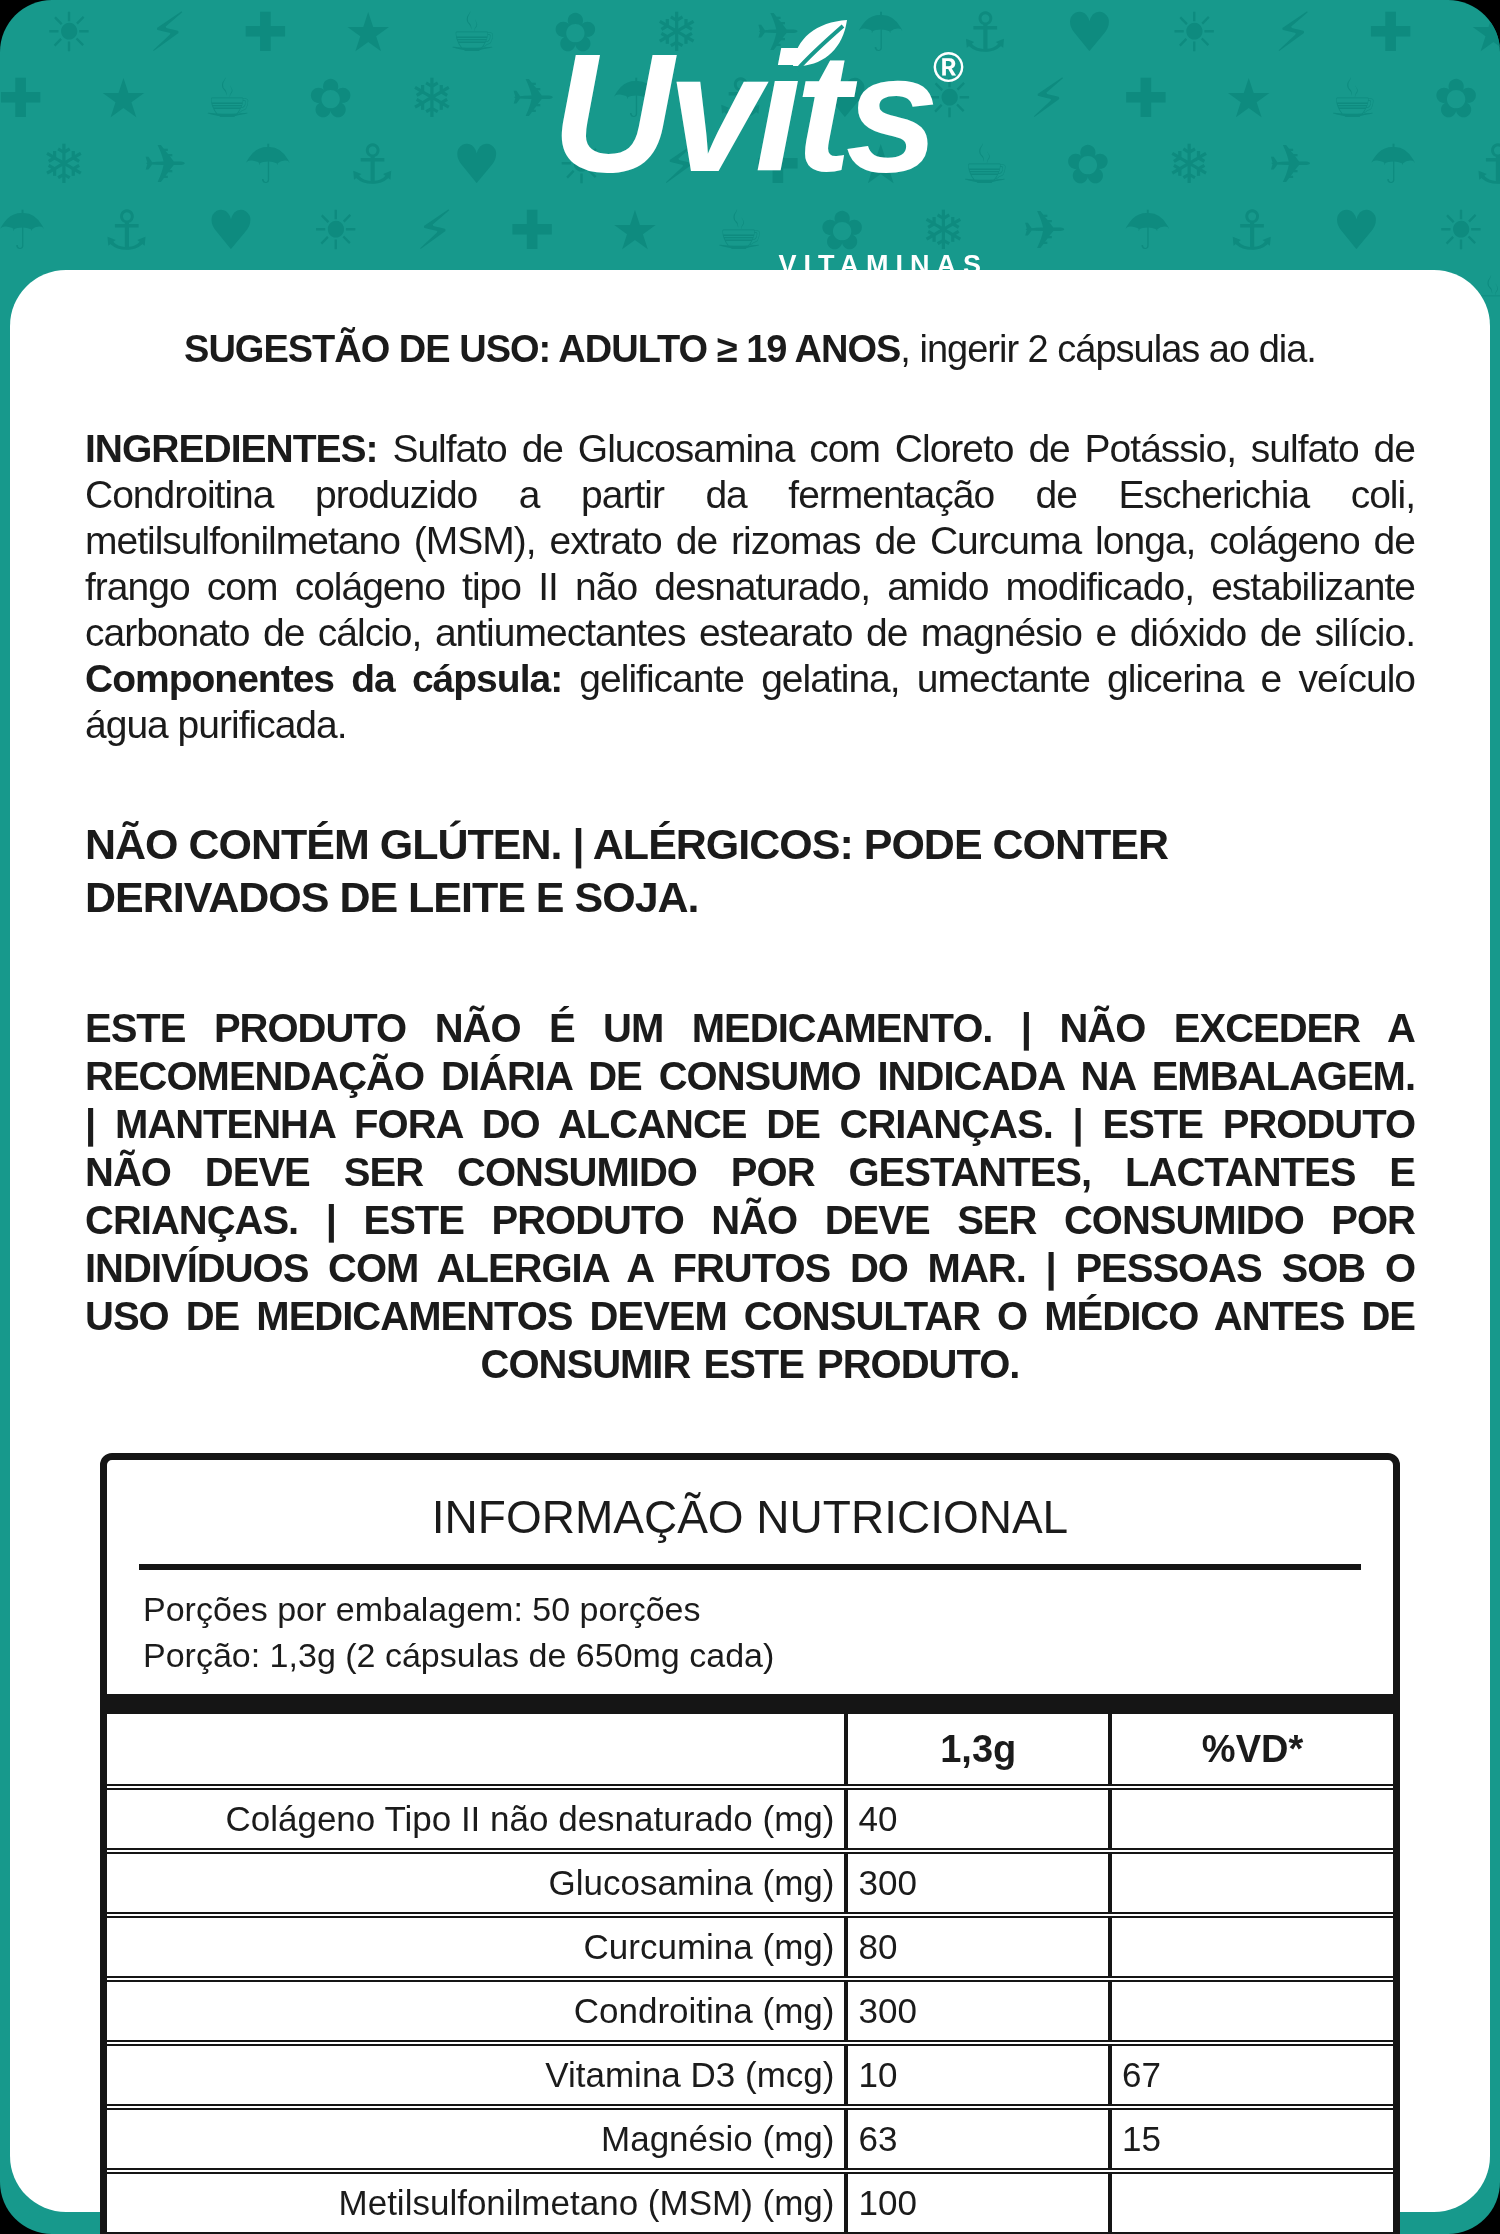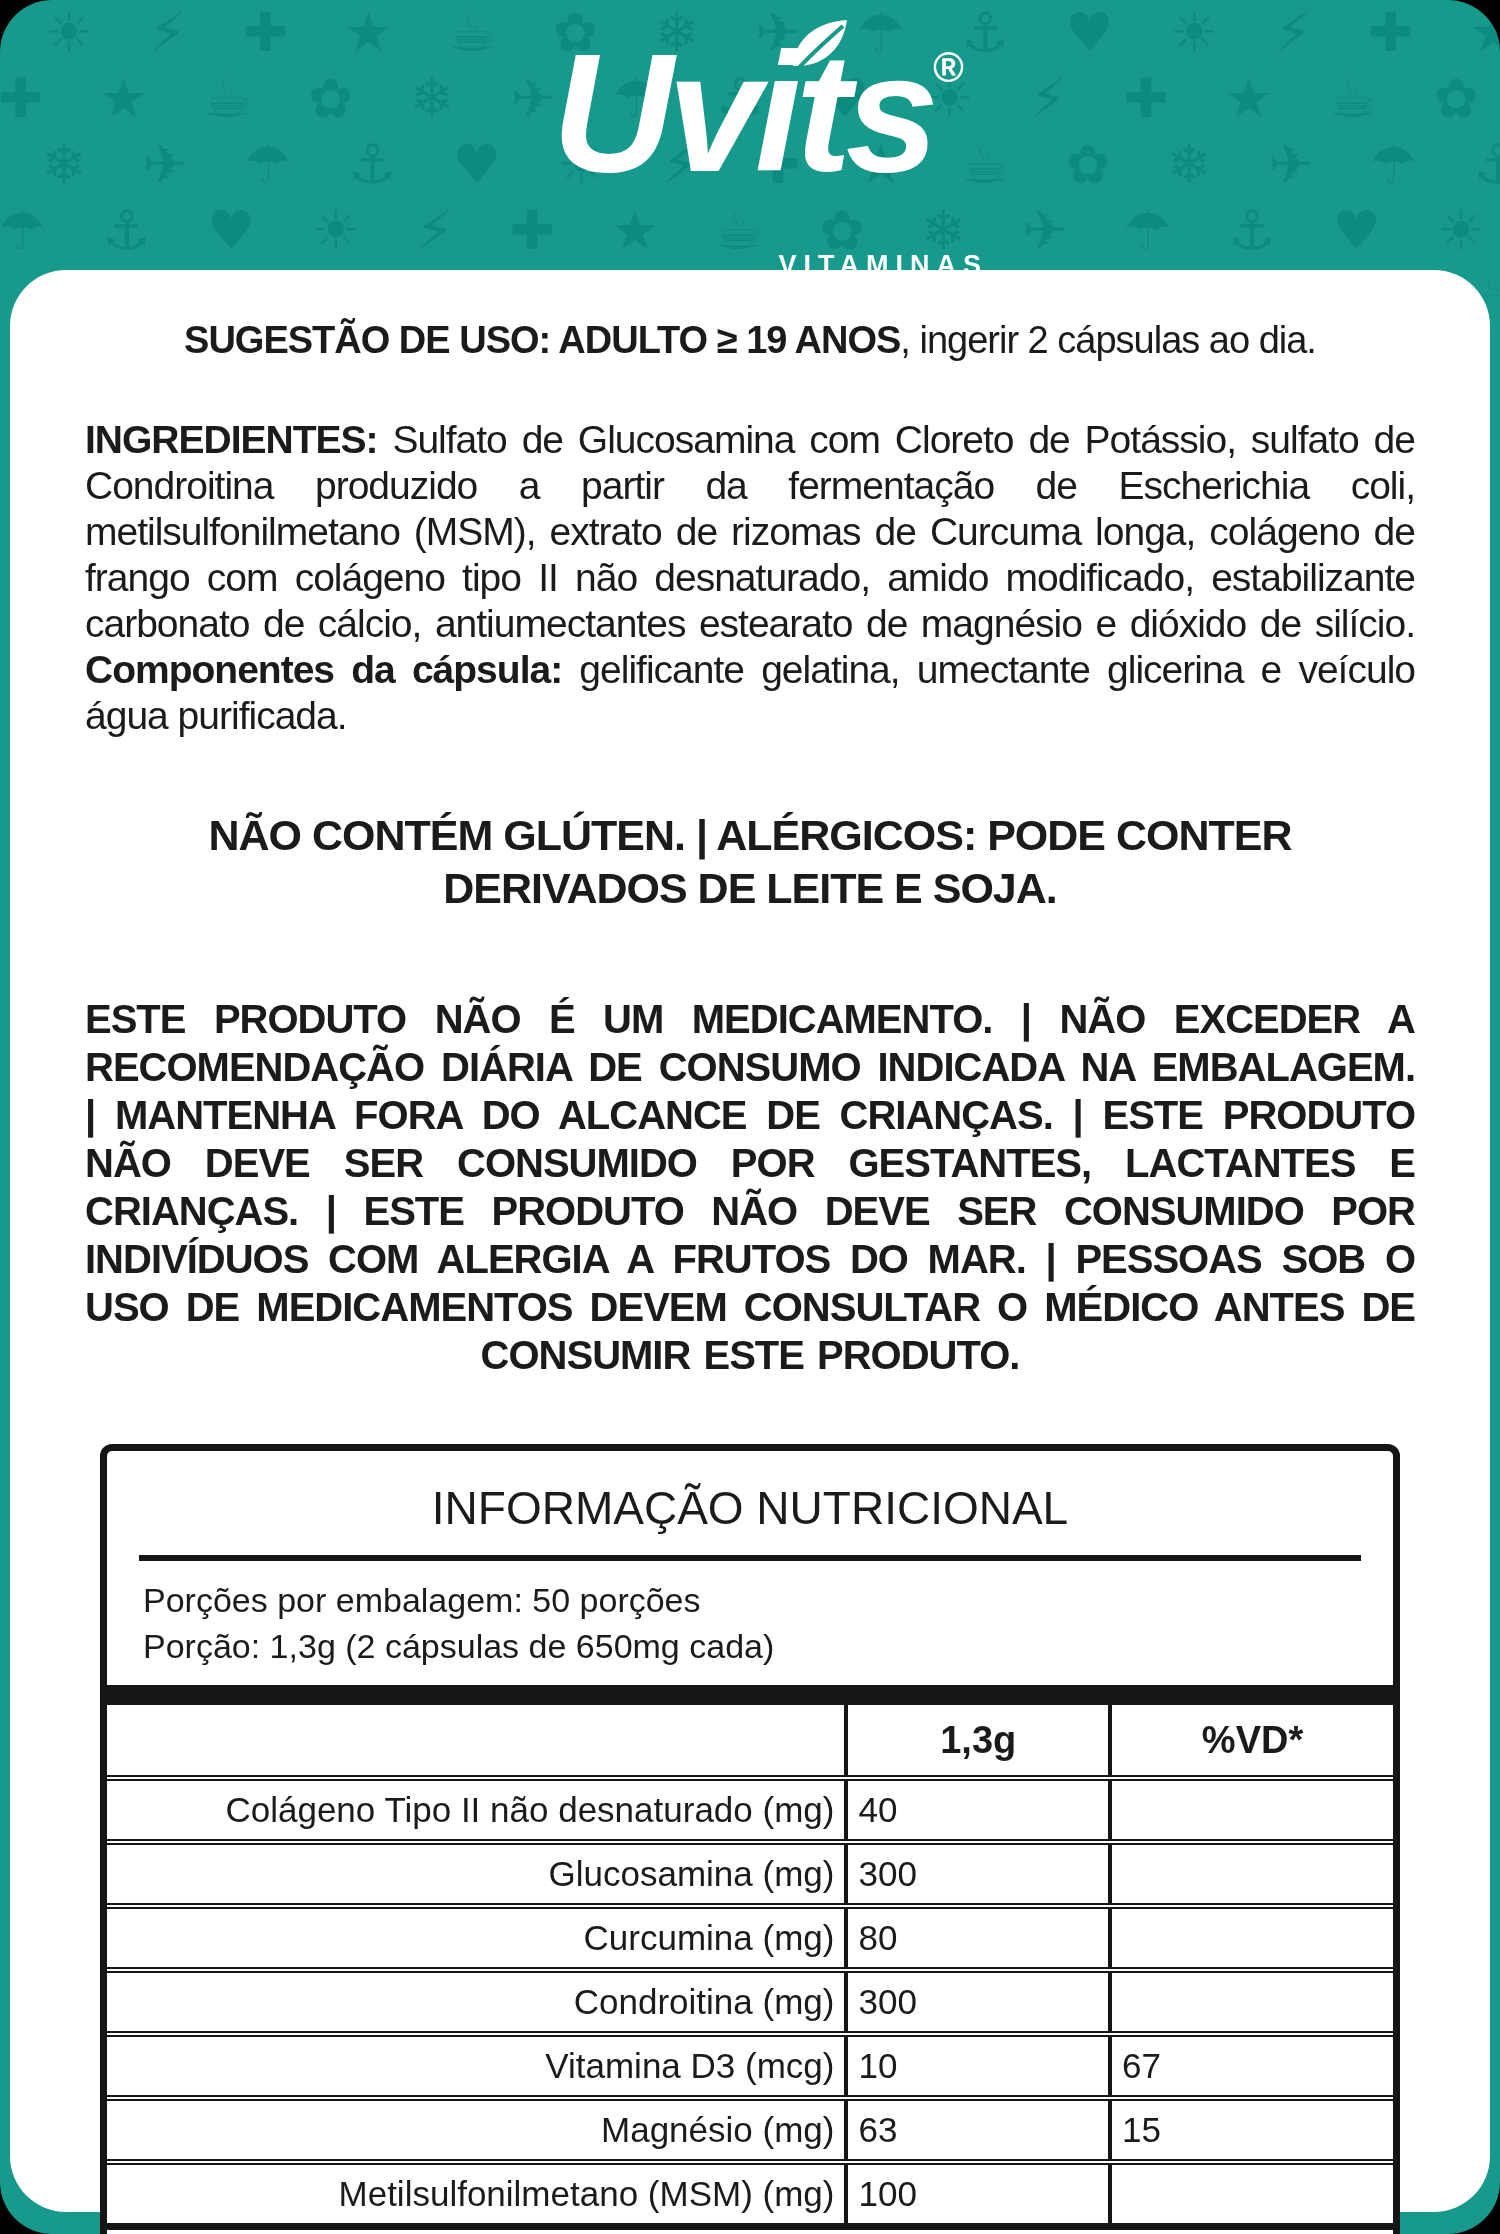--- a/index.html
+++ b/index.html
@@ -28,33 +28,33 @@
   .logo-reg{font-size:42px;font-style:normal;font-weight:bold;vertical-align:top;line-height:80px;letter-spacing:0;}
   .logo-leaf{position:absolute;top:-14px;left:56%;width:72px;height:64px;}
   .logo-tagline{
     position:absolute;top:222px;right:520px;
     font-size:27px;font-weight:bold;letter-spacing:7px;color:#ffffff;font-style:normal;
   }
   
   .panel{
     position:absolute;left:10px;right:10px;top:270px;bottom:22px;
     background:#fff;border-radius:56px;
-    padding:0 75px;box-sizing:border-box;
+    padding:9px 75px;box-sizing:border-box;
   }
   .condensed{font-stretch:condensed;letter-spacing:-1px;}
   .usage-line{
     margin-top:48px;text-align:center;font-size:38px;line-height:44px;white-space:nowrap;
   }
   .usage-line .b{font-weight:bold;}
   .ingredients{
     margin-top:55px;font-size:39px;line-height:46px;text-align:justify;
   }
   .ingredients .b{font-weight:bold;}
   .allergen{
-    margin-top:70px;text-align:center;font-weight:bold;font-size:43px;line-height:53px;
+    margin-top:70px;font-weight:bold;font-size:43px;line-height:53px;
   }
   .warnings{
     margin-top:80px;font-weight:bold;font-size:40px;line-height:48px;
     text-align:justify;text-align-last:center;word-spacing:3px;
   }
   
   .nt-box{
     margin:65px auto 0;width:1300px;box-sizing:border-box;
     border:7px solid #151515;border-radius:12px;overflow:hidden;background:#fff;
   }

